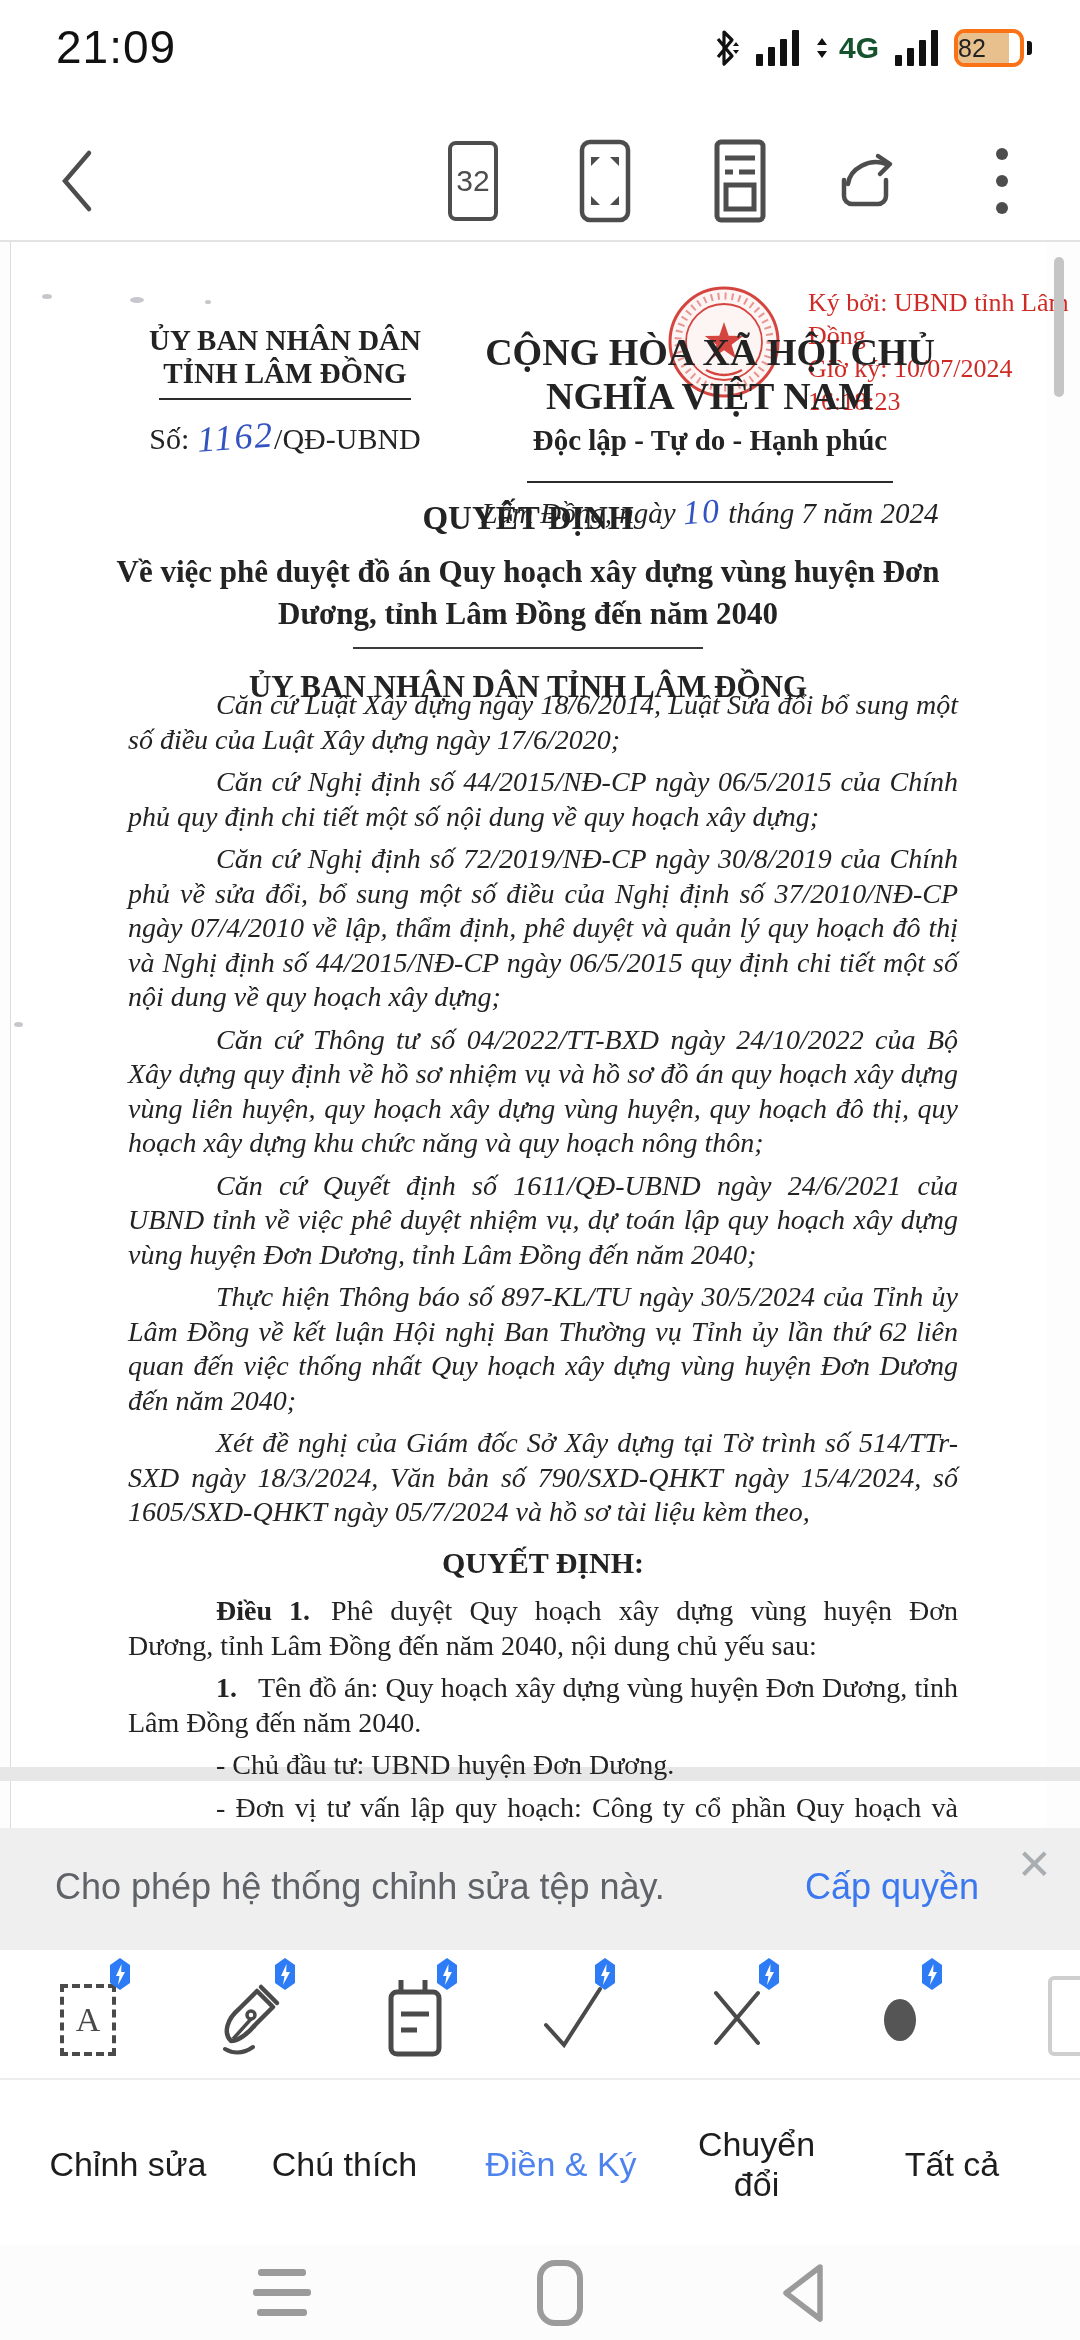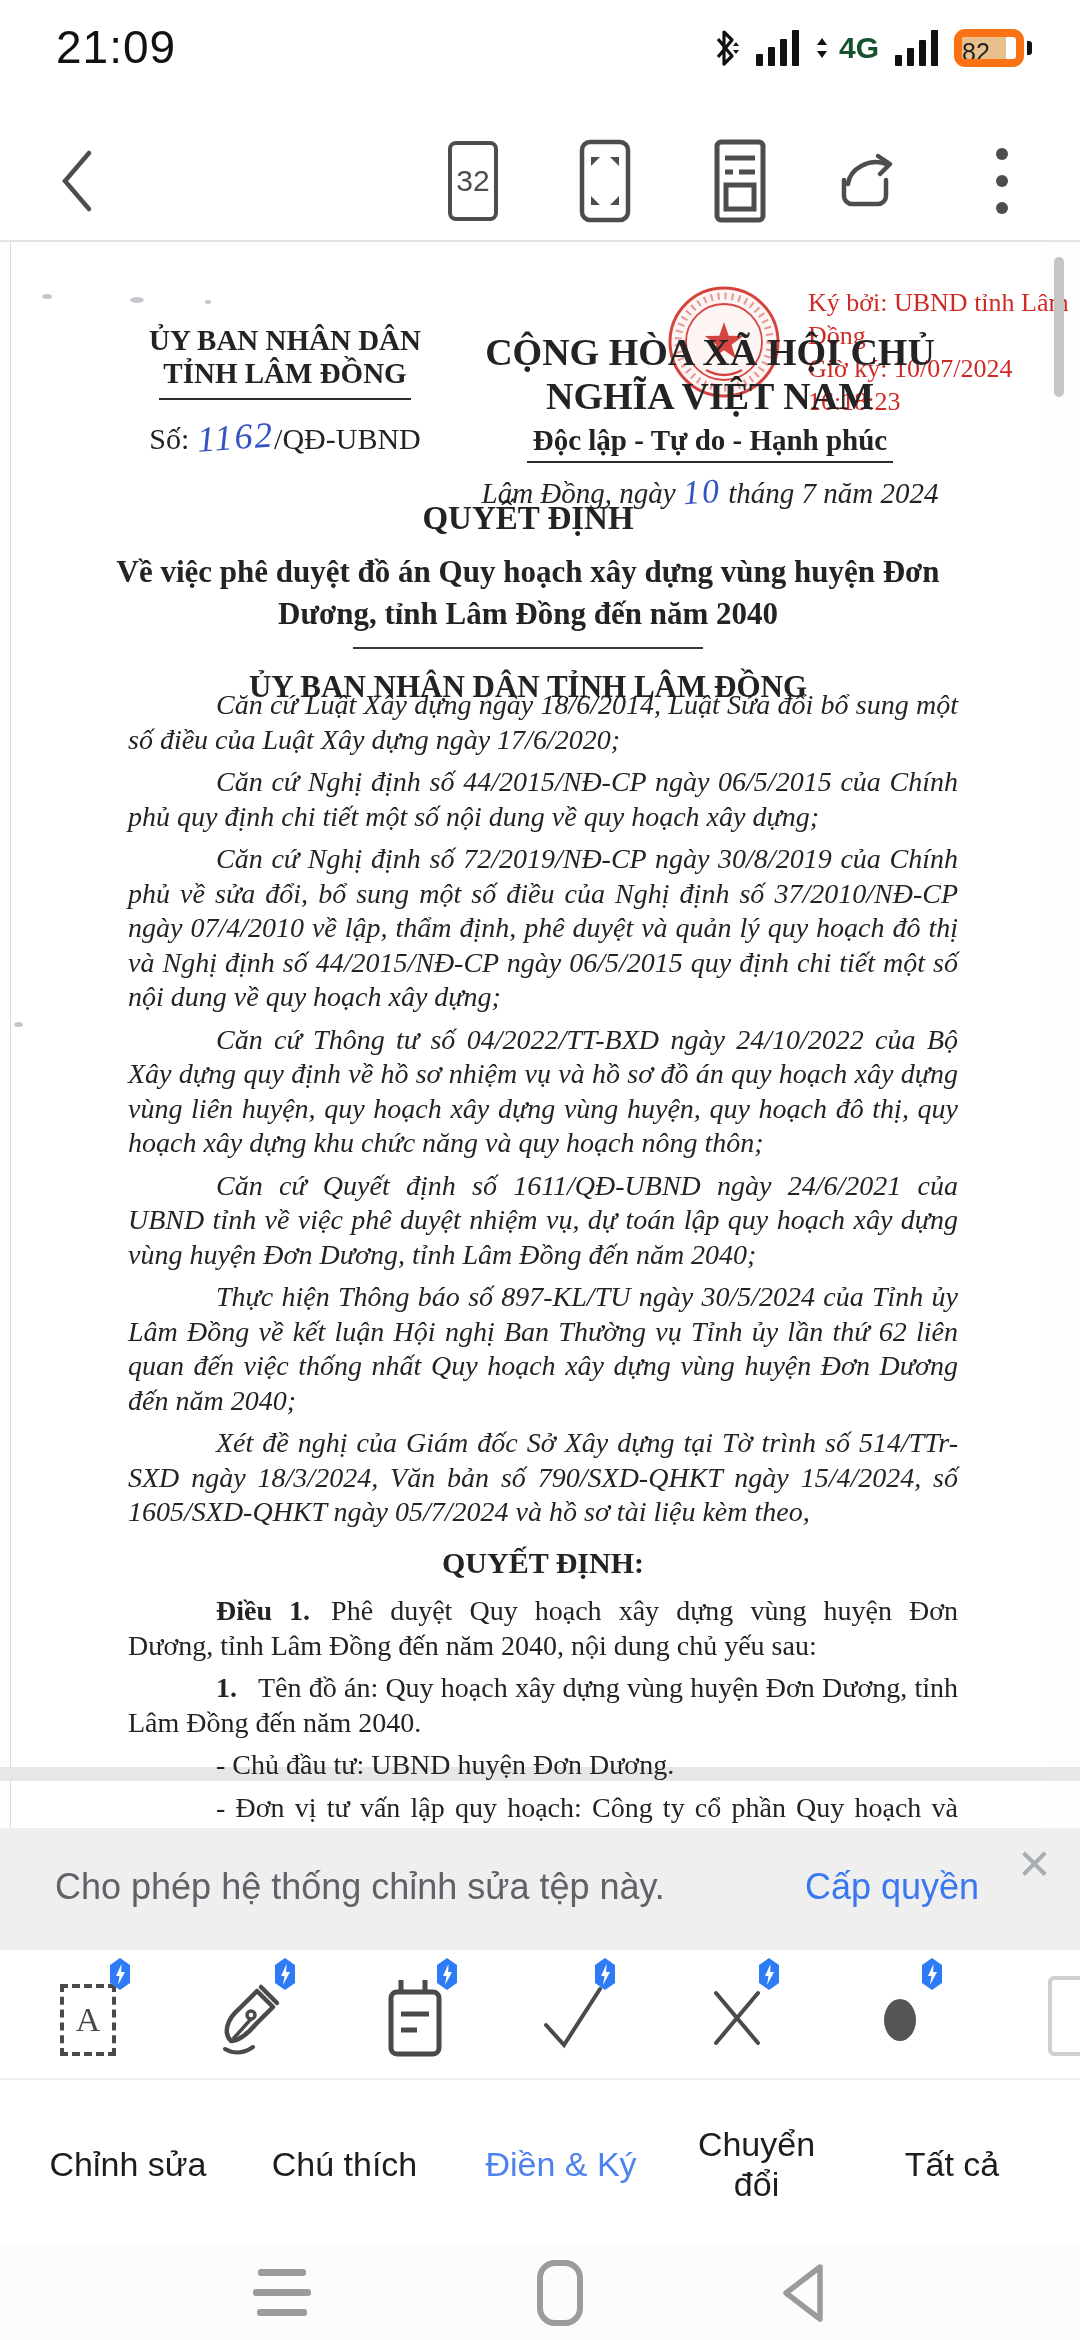--- a/index.html
+++ b/index.html
@@ -8,21 +8,21 @@
   #screen { position:relative; width:1080px; height:2340px; background:#fff; }
 
   
   #status-bar { position:absolute; top:0; left:0; width:1080px; height:92px; background:#fff; }
   #clock { position:absolute; left:56px; top:20px; font-size:46px; color:#111; letter-spacing:1px; }
   #status-icons { position:absolute; right:48px; top:24px; height:48px; display:flex; align-items:center; gap:16px; }
   .sigbars { display:flex; align-items:flex-end; gap:5px; height:36px; }
   .sigbars i { display:block; width:7px; background:#111; border-radius:1px; }
   #network-label { font-size:30px; font-weight:bold; color:#14532d;text-align:center; }
   .updown { display:flex; flex-direction:column; gap:2px; margin-right:-6px; }
-  #battery { position:relative; width:70px; height:38px; border:8px solid #f97316; border-radius:11px; background:#fff; overflow:hidden; }
+  #battery { position:relative; width:70px; height:38px; border:4px solid #f97316; border-radius:11px; background:#fff; overflow:hidden; }
   #battery .fill { position:absolute; left:0; top:0; bottom:0; width:82%; background:#e7c08d; }
   #battery .pct { position:relative; width:100%; text-align:center; font-size:25px; line-height:30px; color:#222; }
   #battery-nub { width:5px; height:14px; background:#111; border-radius:0 3px 3px 0; margin-left:-13px; }
 
   
   #app-toolbar { position:absolute; top:122px; left:0; width:1080px; height:118px; background:#fff; }
   .tb-ic { position:absolute; top:0; height:118px; display:flex; align-items:center; justify-content:center; }
   #page-box { width:50px; height:80px; border:4px solid #4d4d4d; border-radius:8px;
               display:flex; align-items:center; justify-content:center; font-size:30px; color:#4d4d4d; }
 
@@ -42,21 +42,21 @@
   #emblem { position:absolute; left:664px; top:40px; width:120px; height:120px; opacity:.92; }
 
   
   #issuer-block { position:absolute; left:130px; top:82px; width:310px; text-align:center; }
   #issuer-block .l1 { font-size:29px; font-weight:bold; }
   #issuer-block .l2 { display:inline-block; font-size:29px; font-weight:bold; padding:0 4px 8px; border-bottom:2px solid #2b2b2b; }
   #doc-number { margin-top:16px; font-size:30px; }
   .hand { color:#3353c0; font-style:italic; letter-spacing:2px; display:inline-block; transform:rotate(-4deg); }
   #national-block { position:absolute; left:420px; top:88px; width:580px; text-align:center; }
   #national-block .l1 { font-size:38px; font-weight:bold; }
-  #national-block .l2 { display:inline-block; margin-top:6px; font-size:29px; font-weight:bold; padding:0 6px 4px; border-bottom:2px solid #2b2b2b; }
+  #national-block .l2 { display:inline-block; margin-top:6px; font-size:29px; font-weight:bold; padding:0 6px 24px; border-bottom:2px solid #2b2b2b; }
   #dateline { margin-top:10px; font-size:29px; font-style:italic; }
 
   
   #title-block { position:absolute; left:0; right:24px; top:258px; text-align:center; }
   #doc-title { font-size:33px; font-weight:bold; }
   #doc-subtitle { margin:14px auto 0; width:860px; font-size:31px; font-weight:bold; line-height:42px; }
   #title-rule { width:350px; height:2px; background:#3a3a3a; margin:12px auto 0; }
   #doc-authority { margin-top:20px; font-size:31px; font-weight:bold; }
 
   

